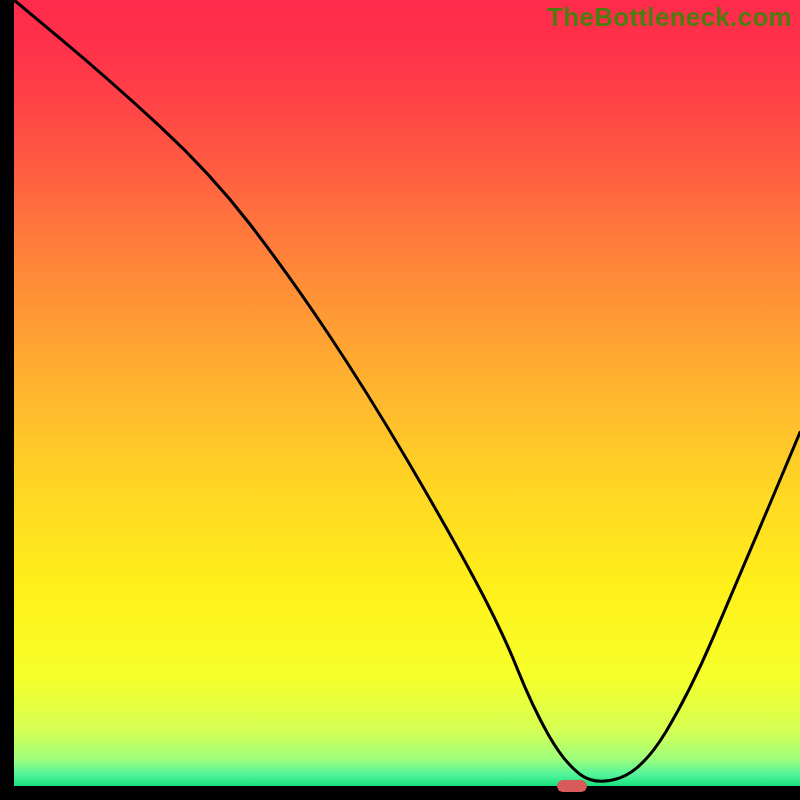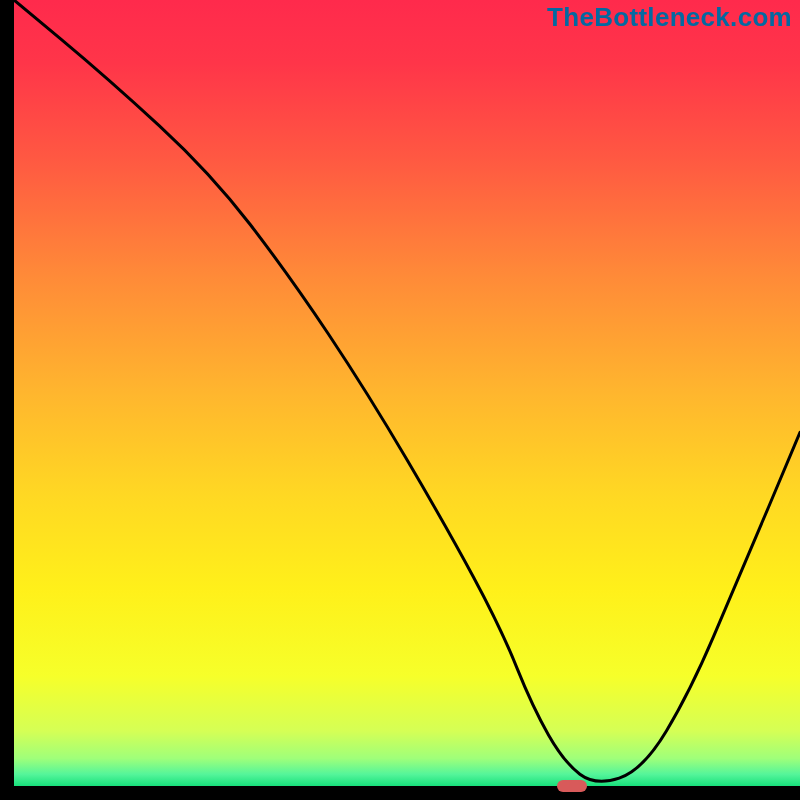--- a/index.html
+++ b/index.html
@@ -20,21 +20,21 @@
     border-left: 14px solid #000;
     border-bottom: 14px solid #000;
   }
   .watermark {
     position: absolute;
     top: 2px;
     right: 8px;
     font-family: Arial, Helvetica, sans-serif;
     font-size: 26px;
     font-weight: 600;
-    color: #0369a1;
+    color: #4d7c0f;
     letter-spacing: 0.3px;
     user-select: none;
   }
   .plot-area {
     position: absolute;
     left: 14px;
     top: 0;
     width: 786px;
     height: 786px;
   }

